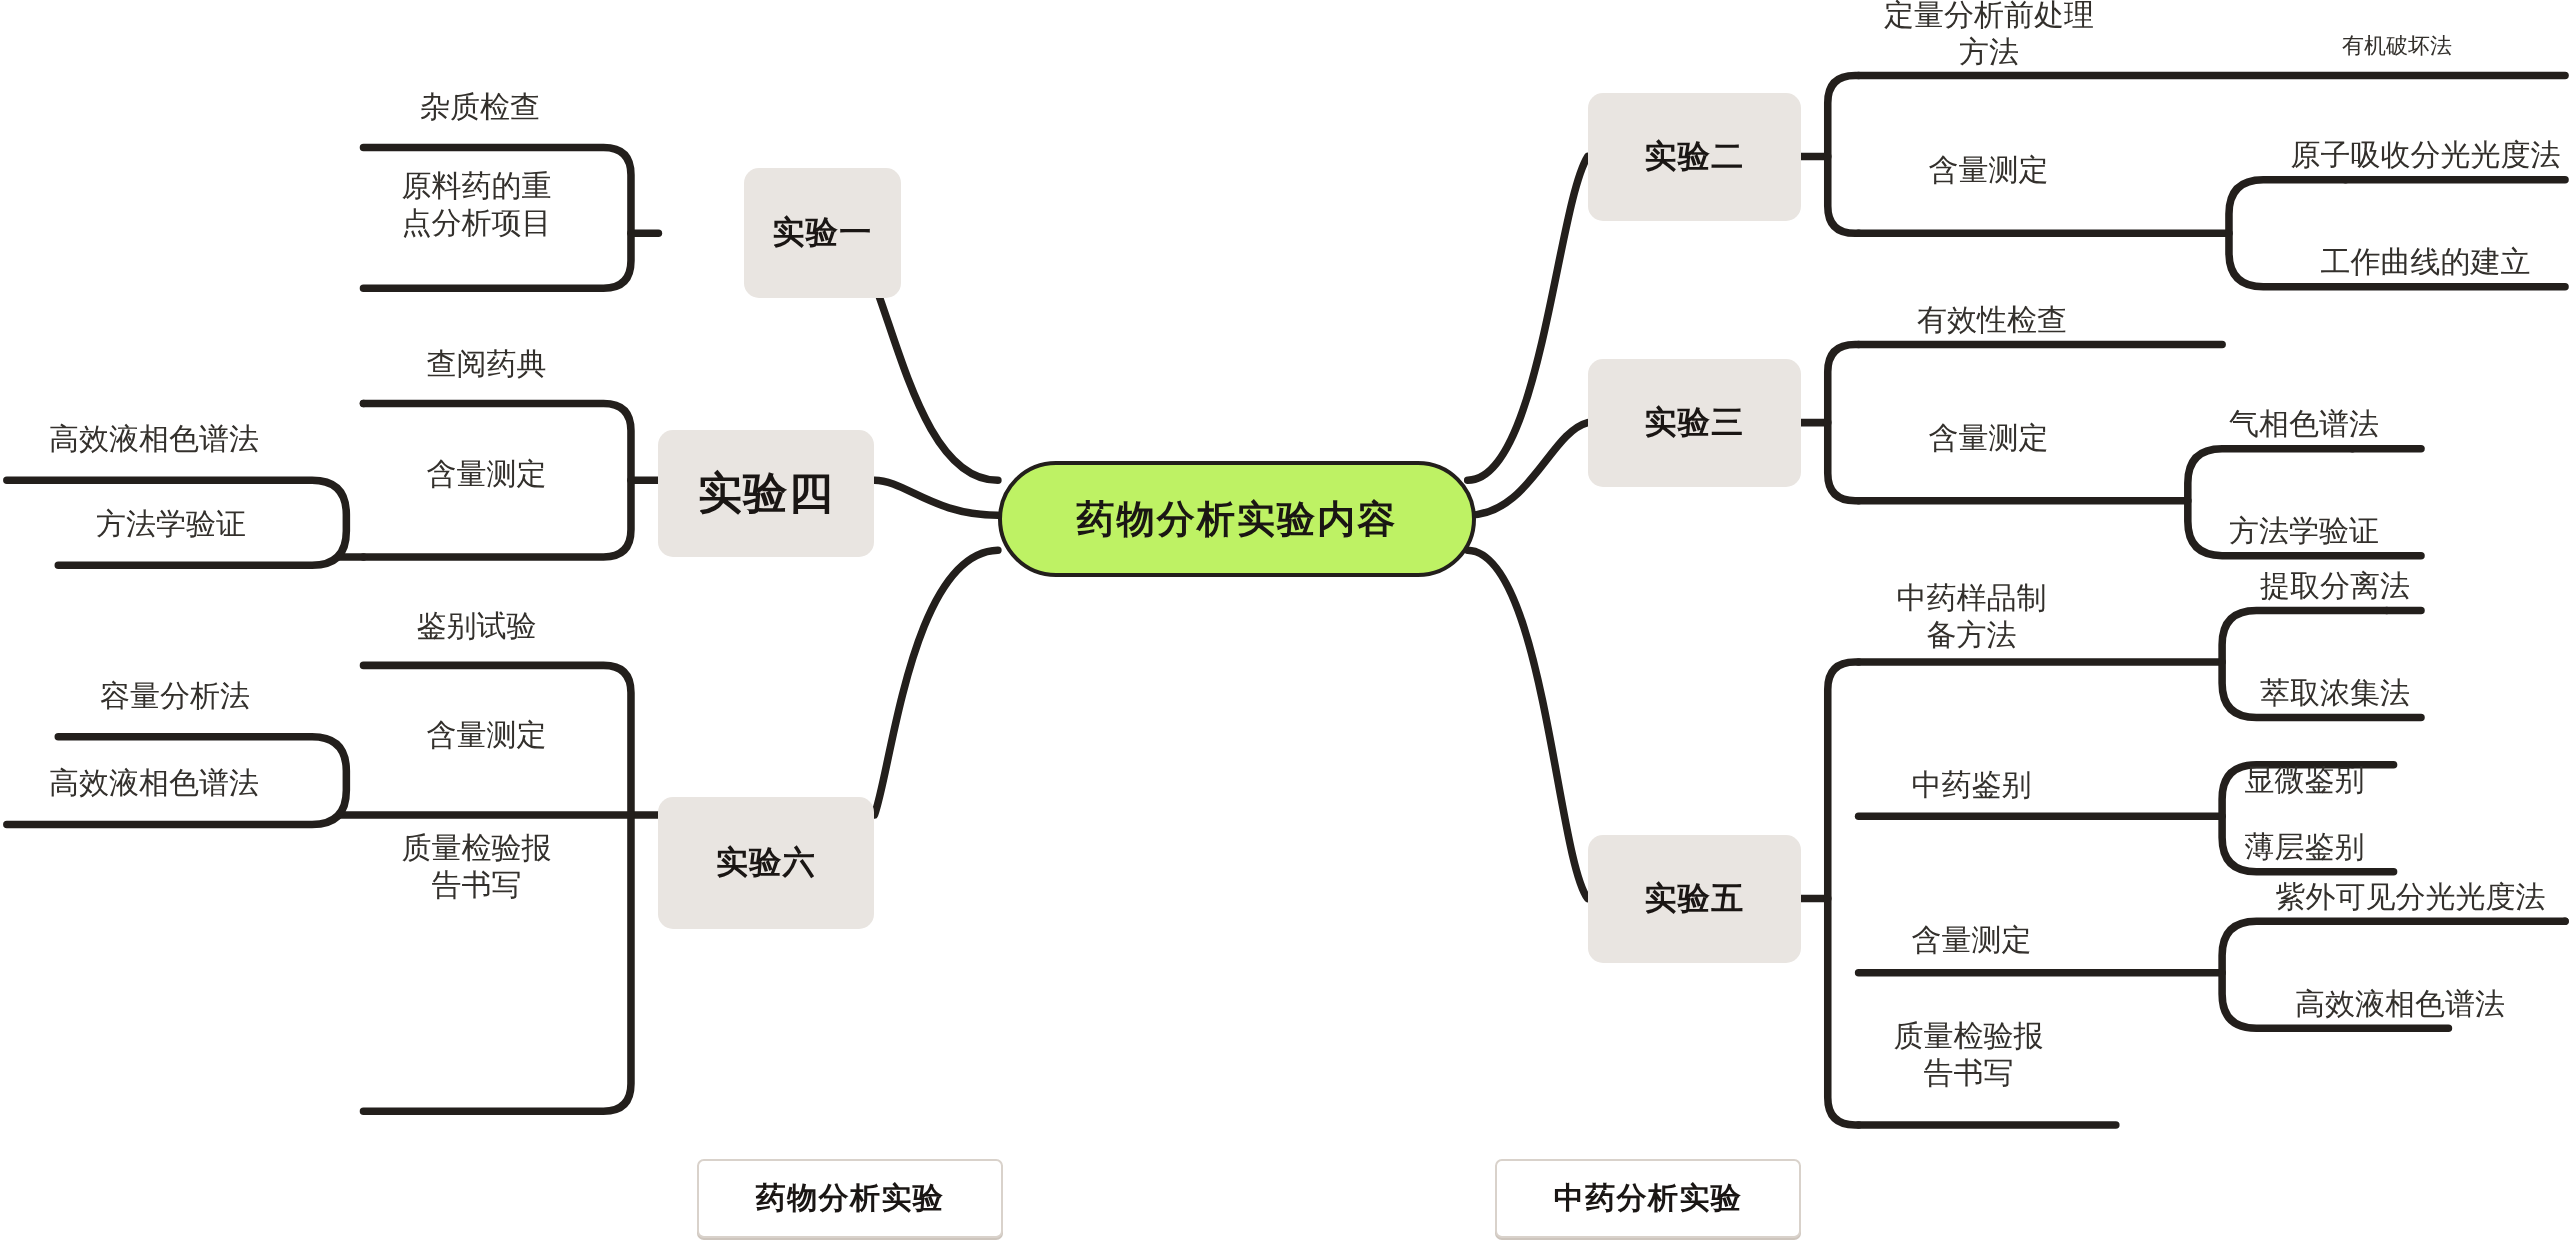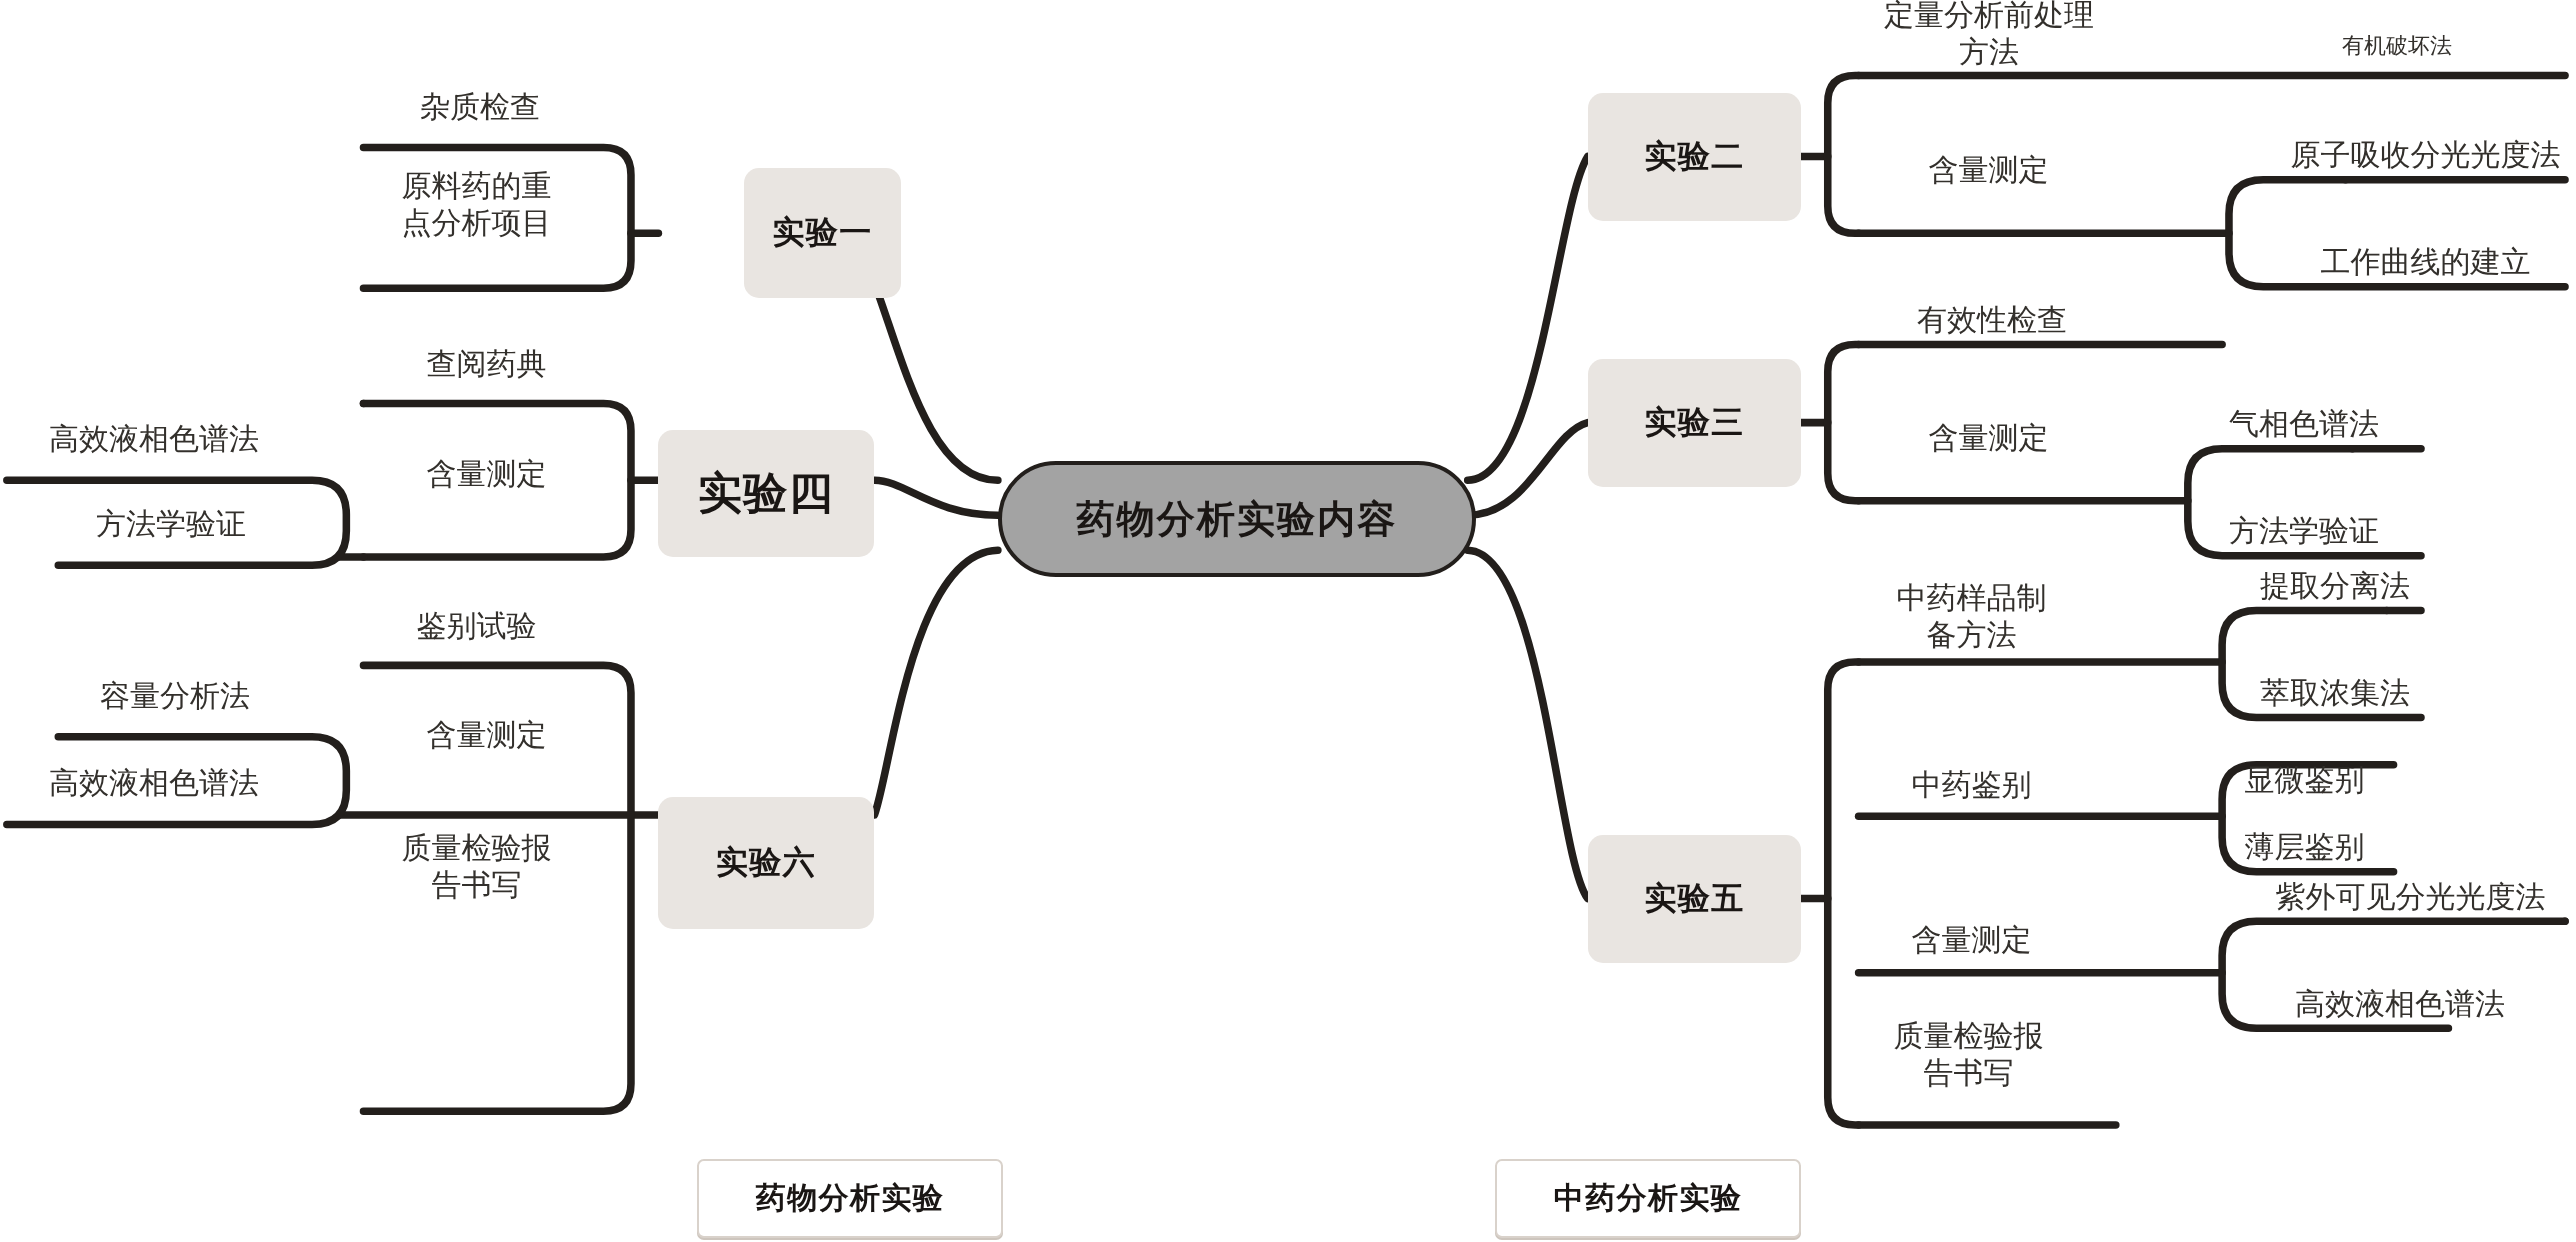--- a/index.html
+++ b/index.html
@@ -8,21 +8,21 @@
     width:2576px;height:1243px;overflow:hidden;position:relative;
   }
   #stage{position:relative;width:2576px;height:1243px;background:#fff;}
   svg.wires{position:absolute;left:0;top:0;width:2576px;height:1243px;}
   .node-box{
     position:absolute;background:#e9e5e1;border-radius:15px;
     display:flex;align-items:center;justify-content:center;
     color:#1a1614;font-weight:bold;letter-spacing:1.4px;
   }
   .center-node{
-    position:absolute;background:#a3a3a3;border:4.8px solid #231f1c;
+    position:absolute;background:#bef264;border:4.8px solid #231f1c;
     border-radius:62px;display:flex;align-items:center;justify-content:center;
     color:#1a1614;font-weight:bold;letter-spacing:2.1px;
   }
   .lbl{
     position:absolute;color:#33302c;white-space:pre;line-height:1.22;
   }
   .lbl.c{text-align:center;}
   .legend-box{
     position:absolute;background:#ffffff;border:2.7px solid #d9d2cb;border-radius:6.9px;
     display:flex;align-items:center;justify-content:center;

